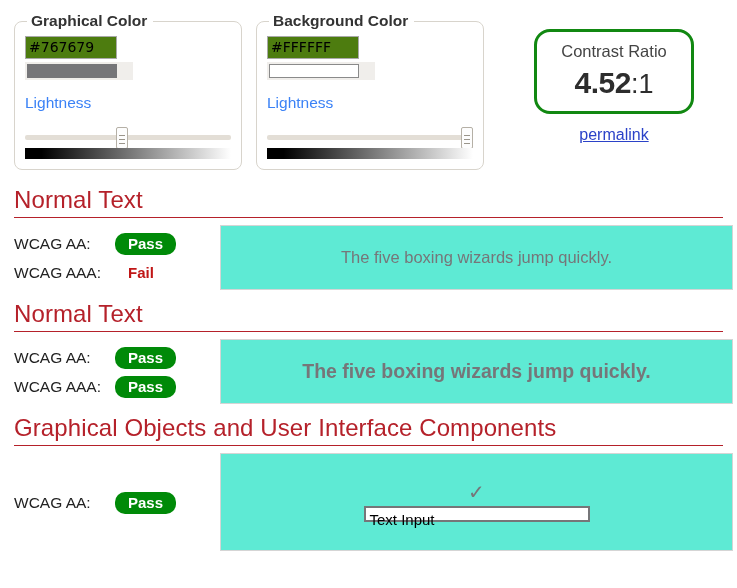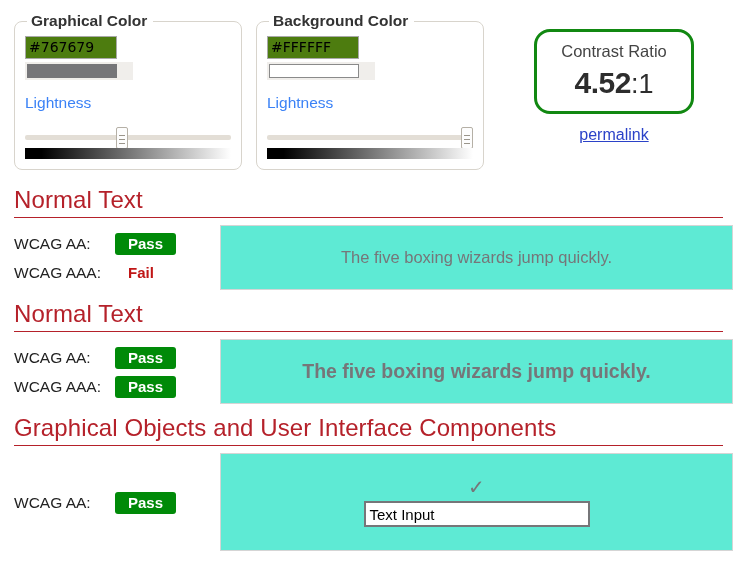--- a/index.html
+++ b/index.html
@@ -171,21 +171,21 @@
     font-size: 15.5px;
     color: #222222;
     width: 101px;
   }
   .badge-pass {
     display: inline-block;
     background: #008a08;
     color: #ffffff;
     font-size: 15px;
     font-weight: bold;
-    border-radius: 3px;
+    border-radius: 10px;
     padding: 2px 13px 3px 13px;
     line-height: 1.15;
   }
   .badge-fail {
     display: inline-block;
     color: #c01616;
     font-size: 15px;
     font-weight: bold;
     padding: 2px 13px 3px 13px;
     line-height: 1.15;
@@ -207,21 +207,21 @@
     justify-content: center;
   }
   .check-glyph {
     font-size: 20px;
     color: #767679;
     line-height: 1;
     margin-bottom: 4px;
   }
   .ui-text-input {
     width: 226px;
-    height: 26px;
+    height: 16px;
     line-height: 24px;
     border: 2px solid #767679;
     background: #ffffff;
     color: #000000;
     font-size: 15px;
     padding: 0 4px;
     text-align: left;
   }
   .spacer-8 { height: 9px; }
   .spacer-14 { height: 15px; }

